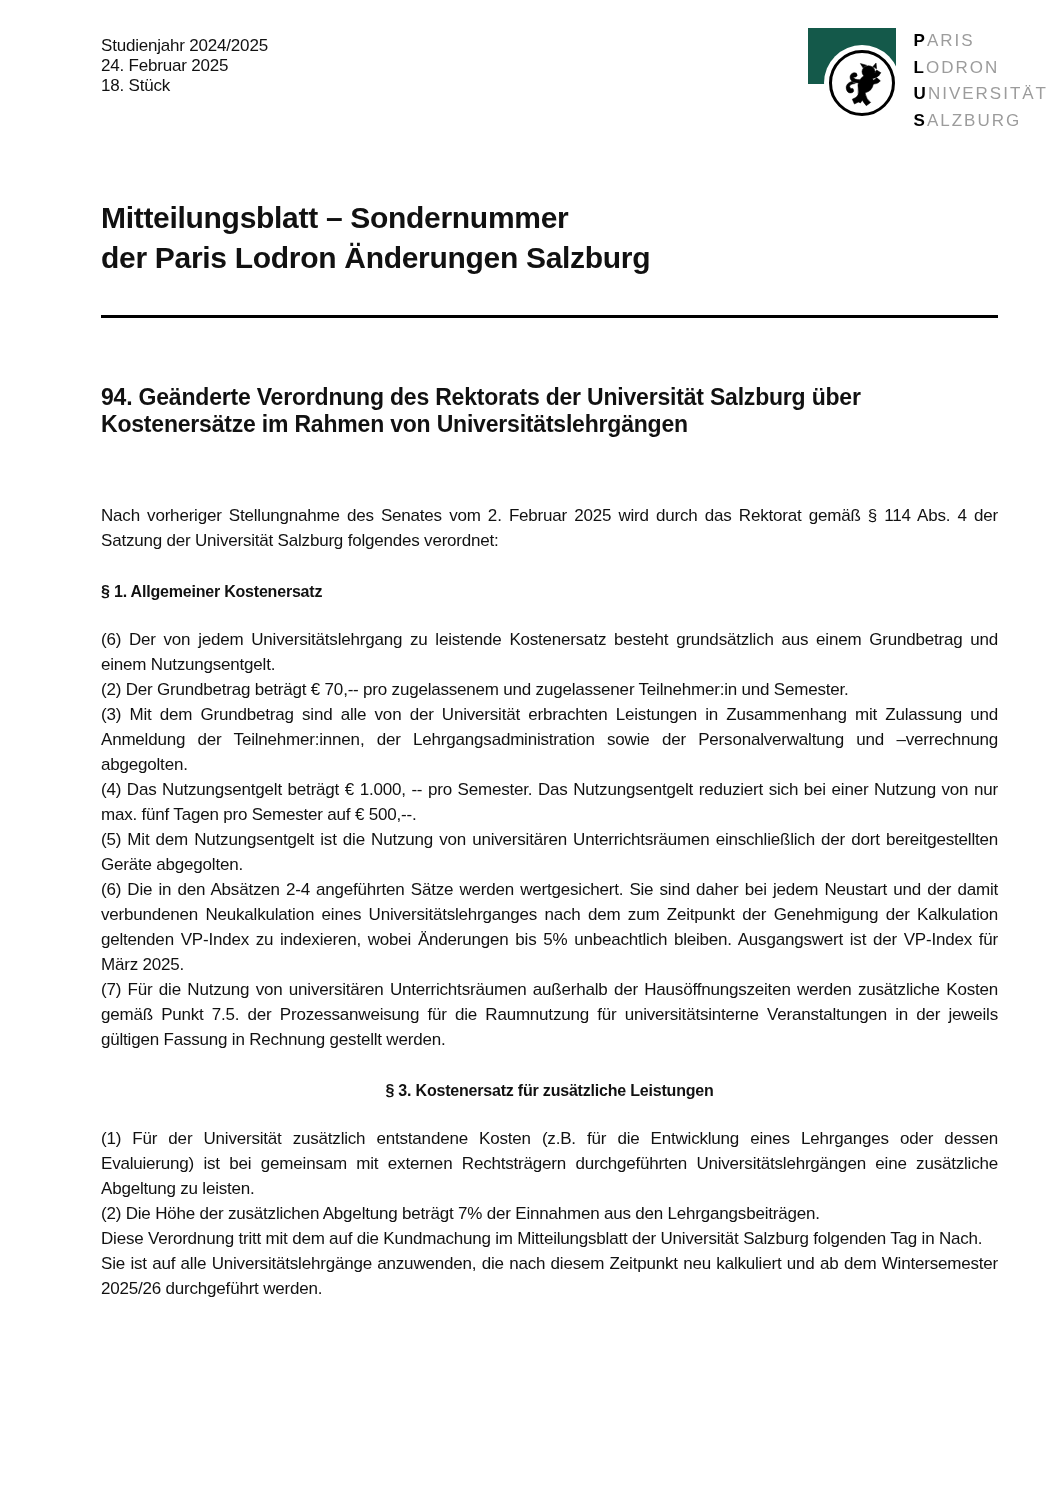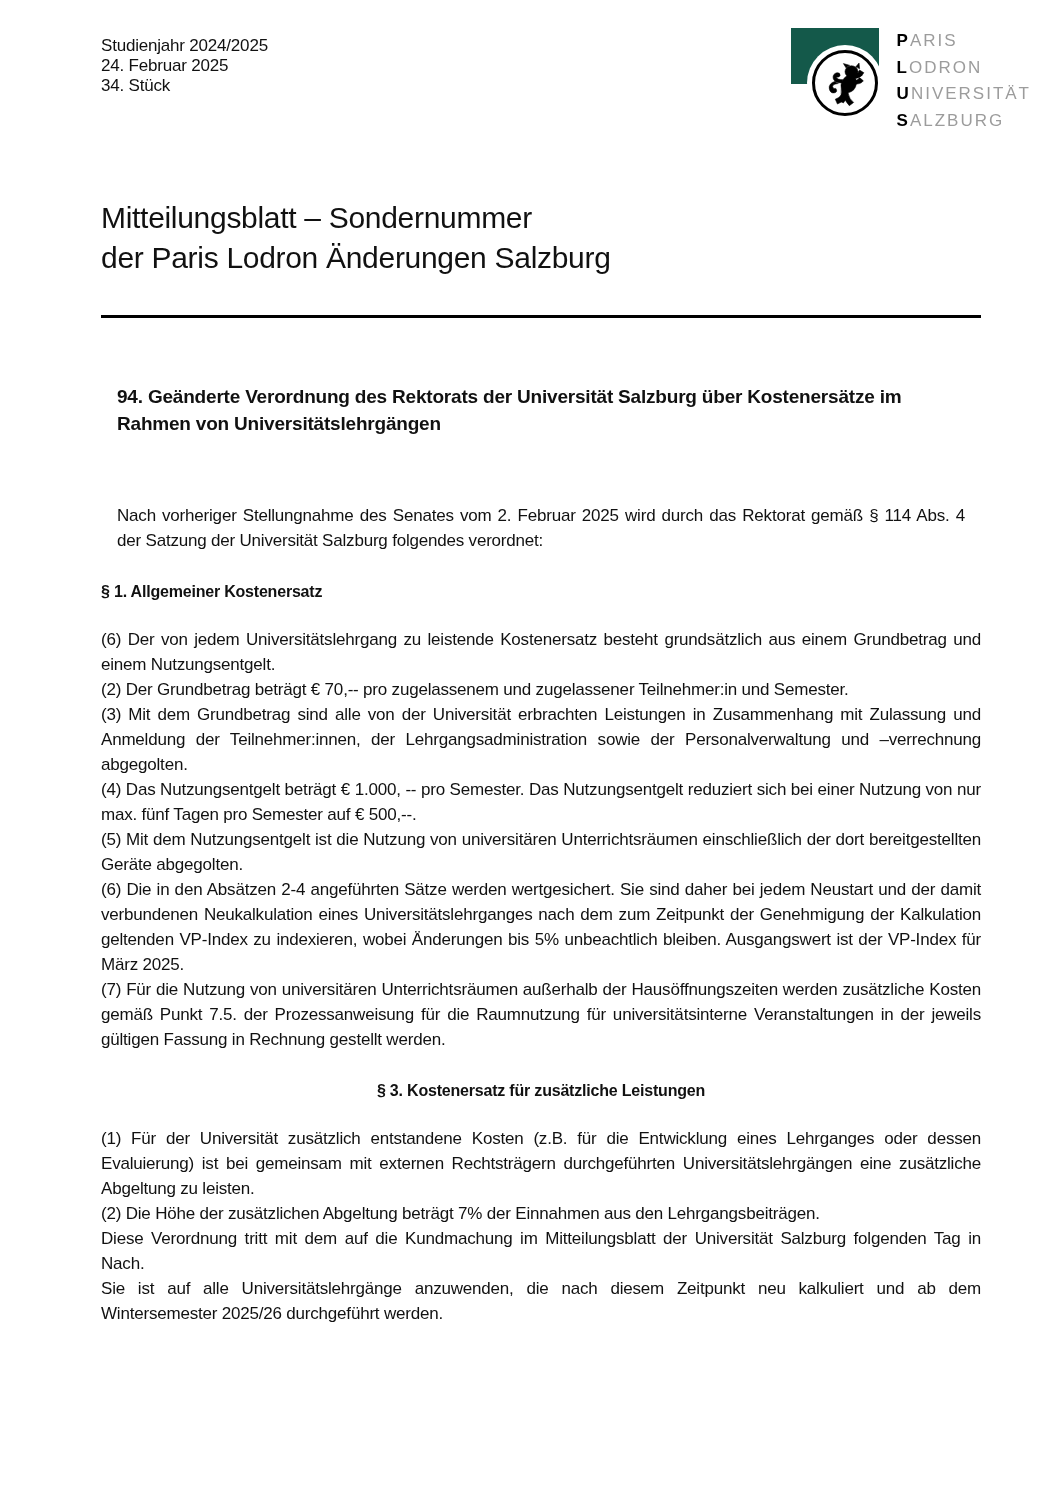--- a/index.html
+++ b/index.html
@@ -12,21 +12,21 @@
   html,body{margin:0;padding:0;}
   body{
     width:1058px;height:1497px;
     background:#ffffff;
     color:var(--text);
     font-family:"Liberation Sans","DejaVu Sans",sans-serif;
     overflow:hidden;
   }
   .page{
     width:1058px;height:1497px;
-    padding:36px 77px 0 101px;
+    padding:36px 60px 0 101px;
     position:relative;
   }
   
   .top-header{
     display:flex;
     justify-content:space-between;
     align-items:flex-start;
   }
   .issue-info{
     font-size:17px;
@@ -72,64 +72,64 @@
     letter-spacing:2px;
     white-space:nowrap;
   }
   .logo-line .init{font-weight:700;color:#000000;}
   .logo-line .rest{font-weight:400;color:var(--logo-gray);}
   
   .doc-title{
     margin:64px 0 0;
     font-size:30px;
     line-height:40px;
-    font-weight:400;
+    font-weight:700;
     letter-spacing:-0.3px;
   }
   .title-divider{
     margin:37px 0 0;
     border:0;
     border-top:3px solid var(--rule);
     width:100%;
   }
   
   .decree-heading{
-    margin:66px 16px 0;
-    font-size:19px;
+    margin:66px 0 0;
+    font-size:23px;
     line-height:26.5px;
     font-weight:700;
     letter-spacing:-0.2px;
   }
   .body-text{
     font-size:17px;
     line-height:25px;
     letter-spacing:-0.2px;
     text-align:justify;
   }
-  .intro{margin:66px 16px 0;}
+  .intro{margin:66px 0 0;}
   .section-title{
     font-weight:700;
     font-size:16px;
     margin:26px 0 23px;
     text-align:left;
     letter-spacing:-0.2px;
   }
   .section-title.center{text-align:center;}
   .section p{margin:0;}
 </style>
 </head>
 <body>
 
 <div class="page">
 
   <div class="top-header">
     <div class="issue-info">
       <div>Studienjahr 2024/2025</div>
       <div>24. Februar 2025</div>
-      <div>34. Stück</div>
+      <div>18. Stück</div>
     </div>
 
     <div class="logo">
       <div class="logo-mark">
         <div class="logo-rect"></div>
         <div class="logo-tab"></div>
         <div class="logo-circle">
           <svg viewBox="0 0 100 100" aria-hidden="true">
             <g fill="#000000" stroke="#000000" stroke-linecap="round" stroke-linejoin="round">
 

